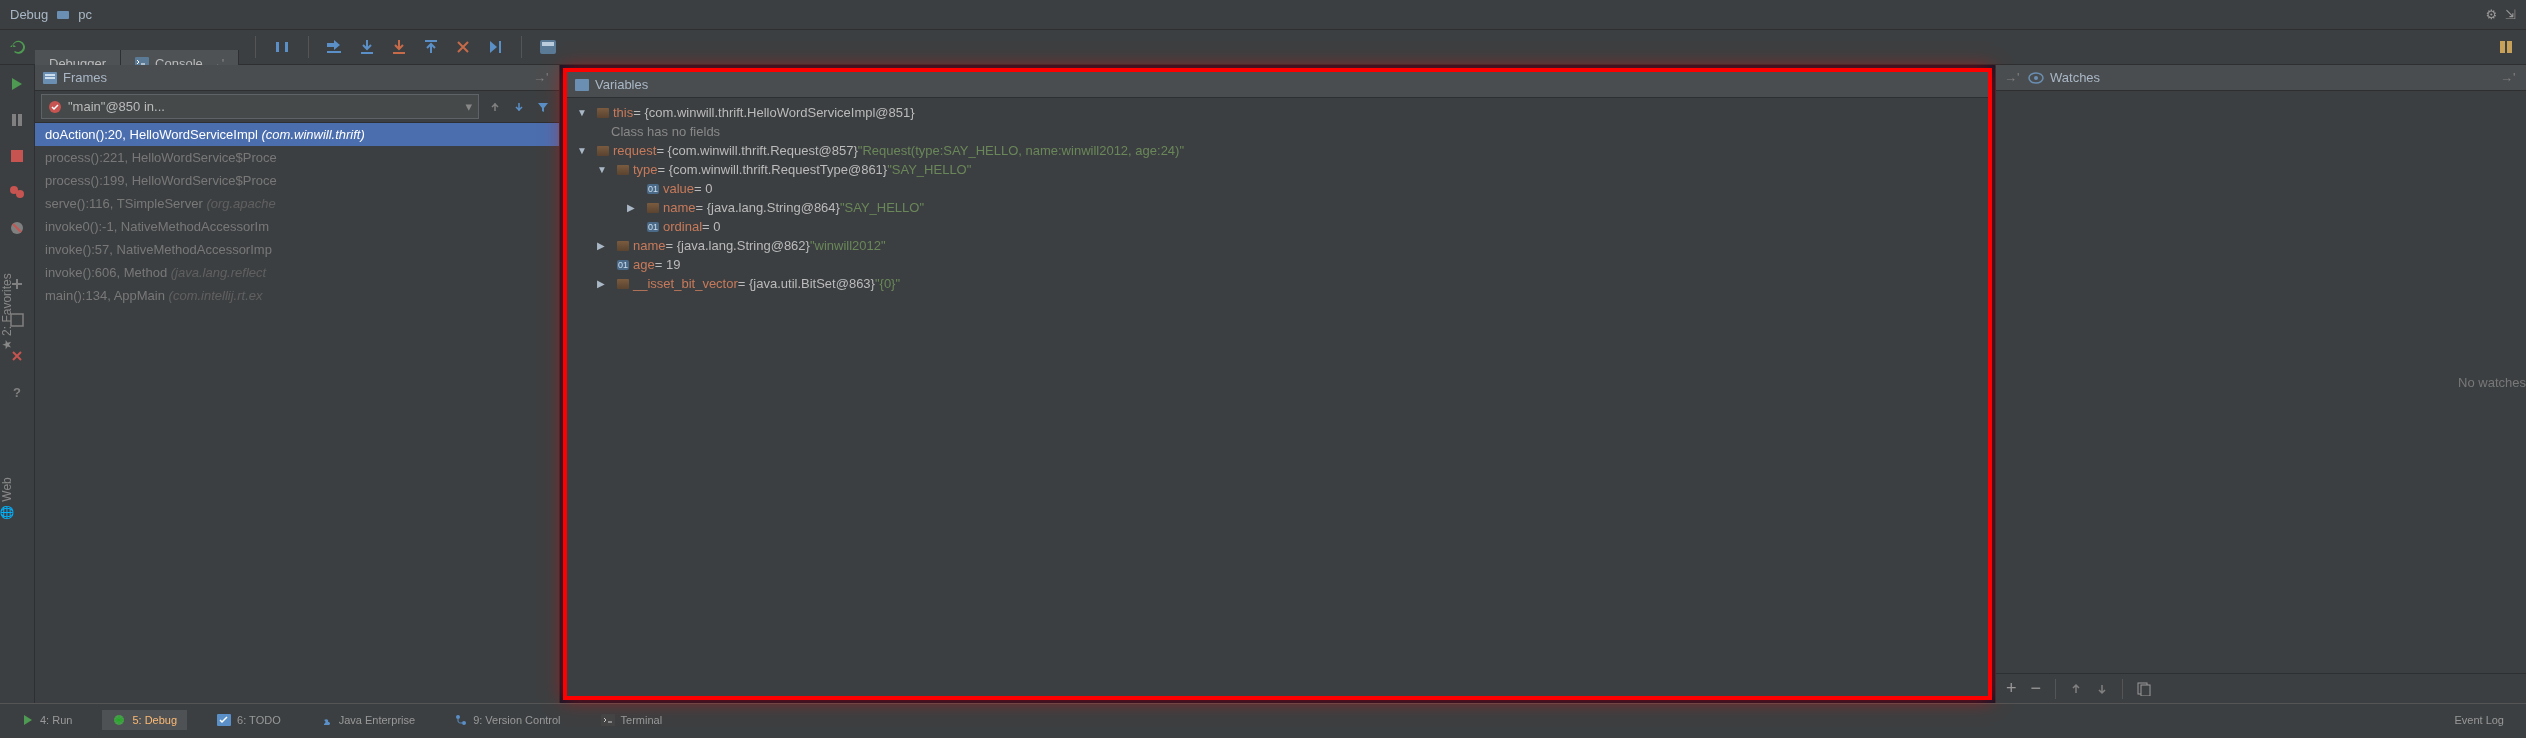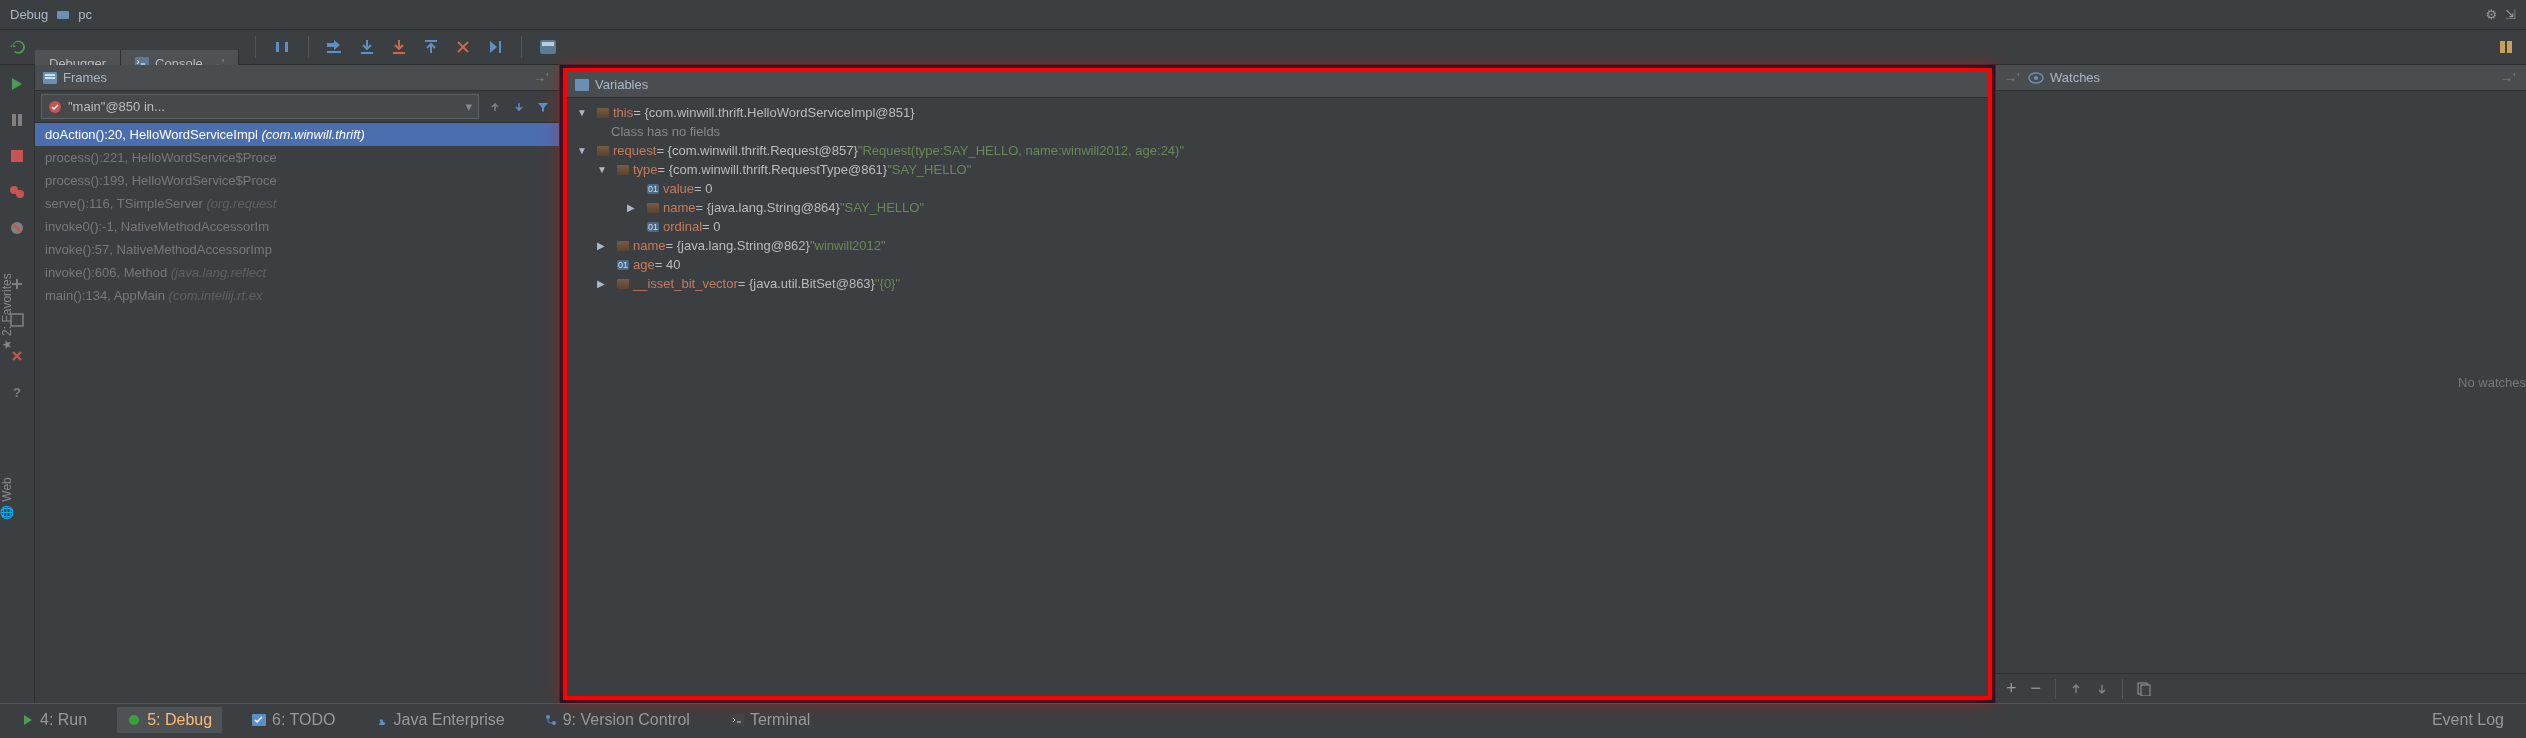--- a/index.html
+++ b/index.html
@@ -57,21 +57,21 @@
 .vname { color: #c77a5b; }
 .vname.dull { color: #888; }
 .vval { color: #bbbbbb; }
 .vstr { color: #6a8759; }
 
 .watches-pane { width: 530px; background: #3c3f41; display: flex; flex-direction: column; }
 .watches-body { flex: 1; display: flex; align-items: center; justify-content: flex-end; color: #787878; }
 .watches-toolbar { height: 30px; border-top: 1px solid #2d2f30; display: flex; align-items: center; padding: 0 10px; gap: 14px; }
 .watches-toolbar .sep { width: 1px; height: 20px; background: #555; }
 
-.bottom-bar { height: 32px; background: #3c3f41; border-top: 1px solid #555; display: flex; align-items: center; padding: 0 12px; gap: 20px; color: #999; font-size: 16px; }
+.bottom-bar { height: 32px; background: #3c3f41; border-top: 1px solid #555; display: flex; align-items: center; padding: 0 12px; gap: 20px; color: #999; font-size: 11px; }
 .bottom-bar .btab { display: flex; align-items: center; gap: 6px; padding: 4px 10px; }
 .bottom-bar .btab.active { background: #4e5254; color: #fdba74; }
 .bottom-bar .spacer { flex: 1; }
 
 .side-tab-left { position: absolute; left: 0; top: 350px; transform: rotate(-90deg); transform-origin: left top; color: #888; font-size: 12px; white-space: nowrap; }
 .side-tab-left2 { position: absolute; left: 0; top: 520px; transform: rotate(-90deg); transform-origin: left top; color: #888; font-size: 12px; white-space: nowrap; }
 
 svg { display: block; }
 </style>
 </head>
@@ -258,21 +258,21 @@
             <svg width="12" height="12">
               <path d="M1 2h10L7 7v4l-2-1V7z" fill="#5a8fc7"></path>
             </svg>
           </div>
       </div>
     </div>
     <div class="frame-list" id="frame-list">
         <div class="frame-item active"><span>doAction():20, HelloWordServiceImpl</span> <span class="pkg ital">(com.winwill.thrift)</span></div>
         <div class="frame-item"><span>process():221, HelloWordService$Proce</span> <span class="pkg ital"></span></div>
         <div class="frame-item"><span>process():199, HelloWordService$Proce</span> <span class="pkg ital"></span></div>
-        <div class="frame-item lib"><span>serve():116, TSimpleServer</span> <span class="pkg ital">(org.request</span></div>
+        <div class="frame-item lib"><span>serve():116, TSimpleServer</span> <span class="pkg ital">(org.apache</span></div>
         <div class="frame-item lib"><span>invoke0():-1, NativeMethodAccessorIm</span> <span class="pkg ital"></span></div>
         <div class="frame-item lib"><span>invoke():57, NativeMethodAccessorImp</span> <span class="pkg ital"></span></div>
         <div class="frame-item lib"><span>invoke():606, Method</span> <span class="pkg ital">(java.lang.reflect</span></div>
         <div class="frame-item lib"><span>main():134, AppMain</span> <span class="pkg ital">(com.intellij.rt.ex</span></div>
       </div>
   </div>
 
   <div class="variables-pane">
     <div class="highlight-box">
       <div class="pane-header">
@@ -346,21 +346,21 @@
             <span class="vname">name</span>
             <span class="vval"> = {java.lang.String@862} </span>
             <span class="vstr">"winwill2012"</span>
           </div>
           <div class="var-row indent-1">
             <span class="arrow blank">▶</span>
             <span class="vicon">
               <span class="prim-icon">01</span>
             </span>
             <span class="vname">age</span>
-            <span class="vval"> = 40</span>
+            <span class="vval"> = 19</span>
           </div>
           <div class="var-row indent-1">
             <span class="arrow">▶</span>
             <span class="vicon">
               <span class="field-icon"></span>
             </span>
             <span class="vname">__isset_bit_vector</span>
             <span class="vval"> = {java.util.BitSet@863} </span>
             <span class="vstr">"{0}"</span>
           </div>

